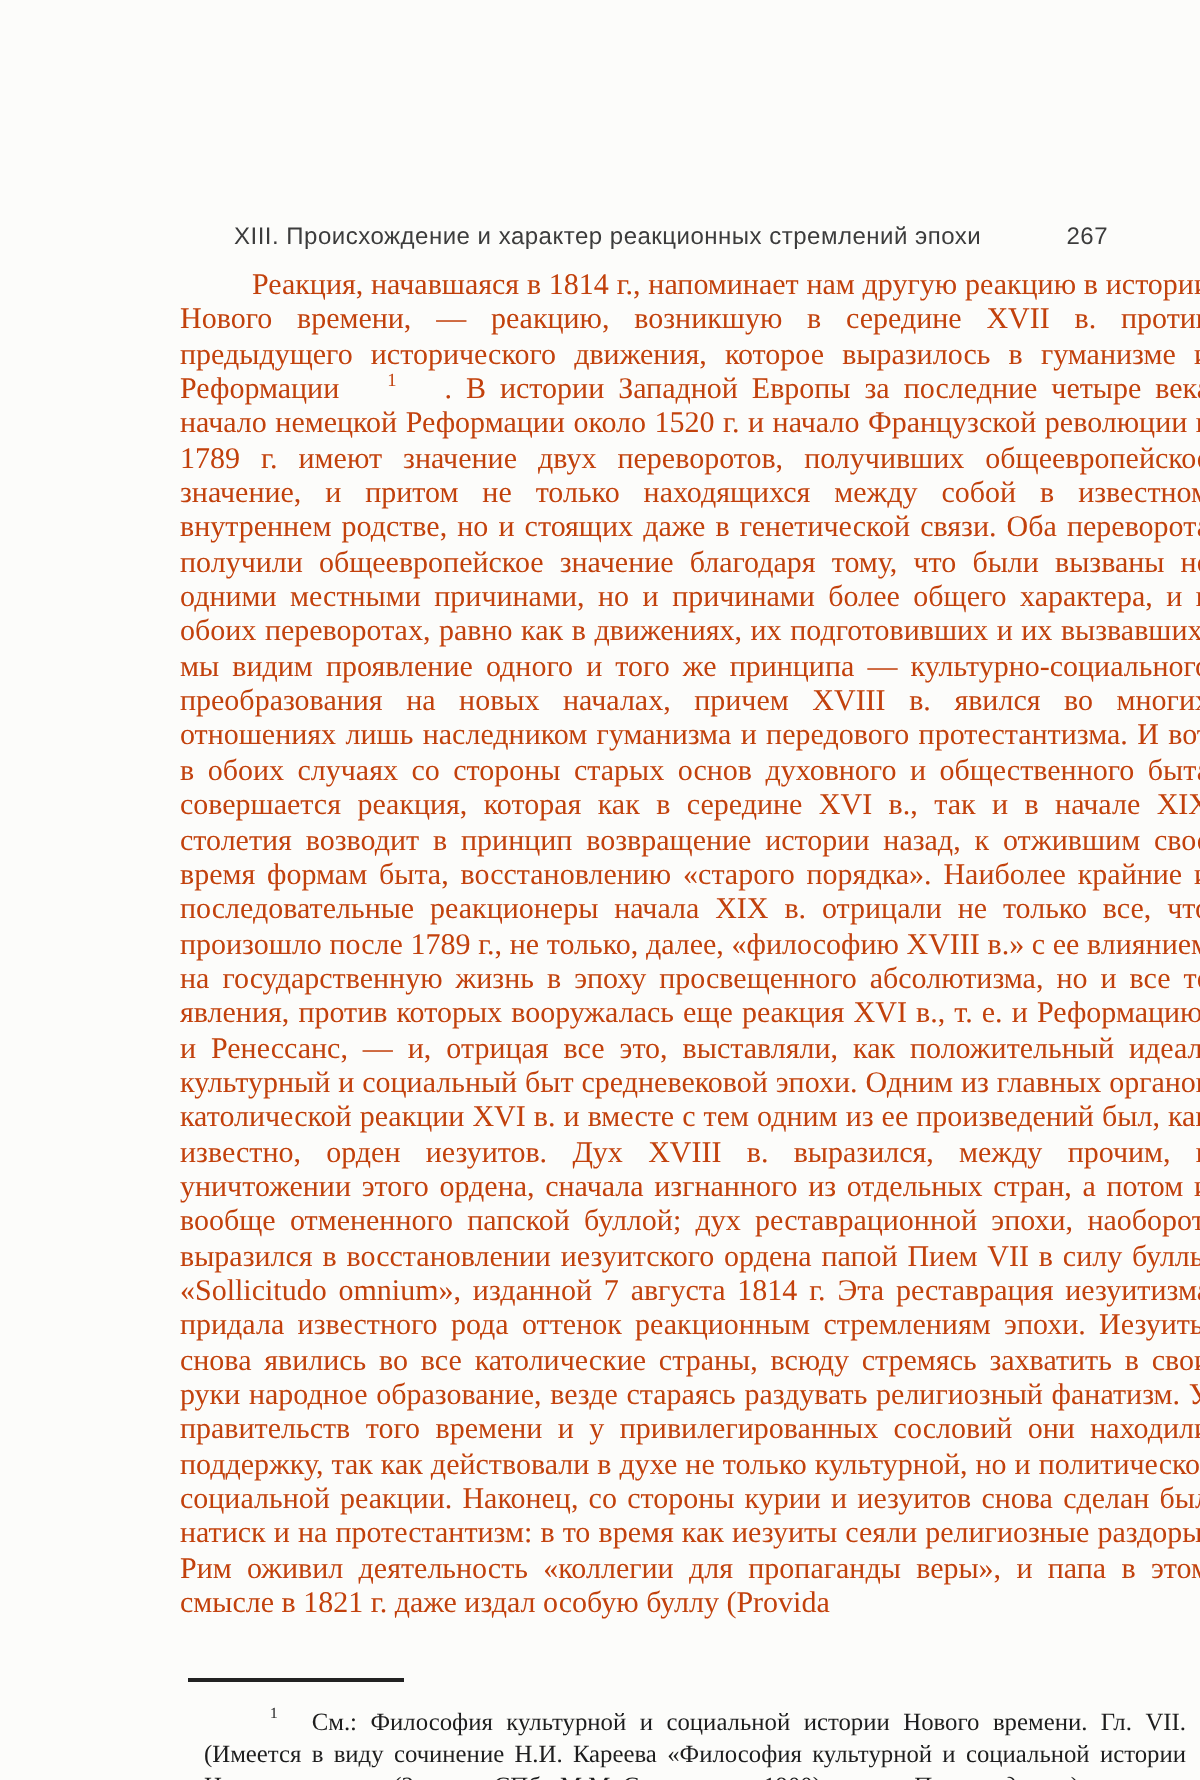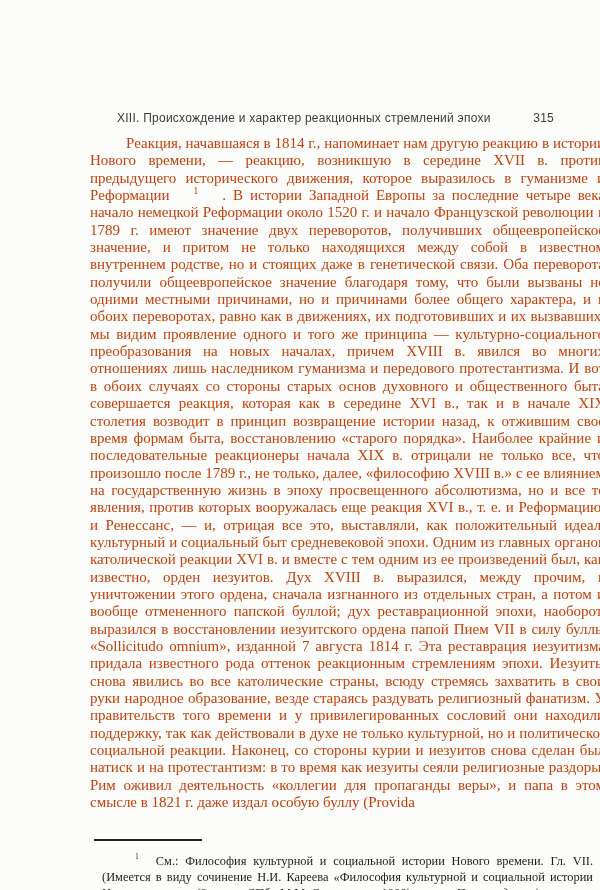--- a/index.html
+++ b/index.html
@@ -67,21 +67,21 @@
   .footnote sup.fnmark { margin-right: 5px; }
   .footnote .ed-note { font-style: italic; }
 </style>
 </head>
 <body>
 
 <div class="page">
 
   <div class="running-header">
     <span>XIII. Происхождение и характер реакционных стремлений эпохи</span>
-    <span>315</span>
+    <span>267</span>
   </div>
 
   <p class="body-text"><span>Реакция, начавшаяся в 1814 г., напоминает нам другую реакцию в истории Нового времени, — реакцию, возникшую в середине XVII в. против предыдущего исторического движения, которое выразилось в гуманизме и Реформации</span><sup class="fnref">1</sup><span>. В истории Западной Европы за последние четыре века начало немецкой Реформации около 1520 г. и начало Французской революции в 1789 г. имеют значение двух переворотов, получивших общеевропейское значение, и притом не только находящихся между собой в известном внутреннем родстве, но и стоящих даже в генетической связи. Оба переворота получили общеевропейское значение благодаря тому, что были вызваны не одними местными причинами, но и причинами более общего характера, и в обоих переворотах, равно как в движениях, их подготовивших и их вызвавших, мы видим проявление одного и того же принципа — культурно-социального преобразования на новых началах, причем XVIII в. явился во многих отношениях лишь наследником гуманизма и передового протестантизма. И вот в обоих случаях со стороны старых основ духовного и общественного быта совершается реакция, которая как в середине XVI в., так и в начале XIX столетия возводит в принцип возвращение истории назад, к отжившим свое время формам быта, восстановлению «старого порядка». Наиболее крайние и последовательные реакционеры начала XIX в. отрицали не только все, что произошло после 1789 г., не только, далее, «философию XVIII в.» с ее влиянием на государственную жизнь в эпоху просвещенного абсолютизма, но и все те явления, против которых вооружалась еще реакция XVI в., т. е. и Реформацию, и Ренессанс, — и, отрицая все это, выставляли, как положительный идеал, культурный и социальный быт средневековой эпохи. Одним из главных органов католической реакции XVI в. и вместе с тем одним из ее произведений был, как известно, орден иезуитов. Дух XVIII в. выразился, между прочим, в уничтожении этого ордена, сначала изгнанного из отдельных стран, а потом и вообще отмененного папской буллой; дух реставрационной эпохи, наоборот, выразился в восстановлении иезуитского ордена папой Пием VII в силу буллы «Sollicitudo omnium», изданной 7 августа 1814 г. Эта реставрация иезуитизма придала известного рода оттенок реакционным стремлениям эпохи. Иезуиты снова явились во все католические страны, всюду стремясь захватить в свои руки народное образование, везде стараясь раздувать религиозный фанатизм. У правительств того времени и у привилегированных сословий они находили поддержку, так как действовали в духе не только культурной, но и политическо-социальной реакции. Наконец, со стороны курии и иезуитов снова сделан был натиск и на протестантизм: в то время как иезуиты сеяли религиозные раздоры, Рим оживил деятельность «коллегии для пропаганды веры», и папа в этом смысле в 1821 г. даже издал особую буллу (Provida</span></p>
 
   <div class="footnote-block">
     <div class="footnote-rule"></div>
     <p class="footnote"><sup class="fnref fnmark">1</sup><span>См.: Философия культурной и социальной истории Нового времени. Гл. VII. (Имеется в виду сочинение Н.И. Кареева «Философия культурной и социальной истории Нового времени» (2-е изд.: СПб.: М.М. Стасюлевич, 1900). — </span><span class="ed-note">Пием. ред.</span><span>)</span></p>
   </div>
 
 </div>

